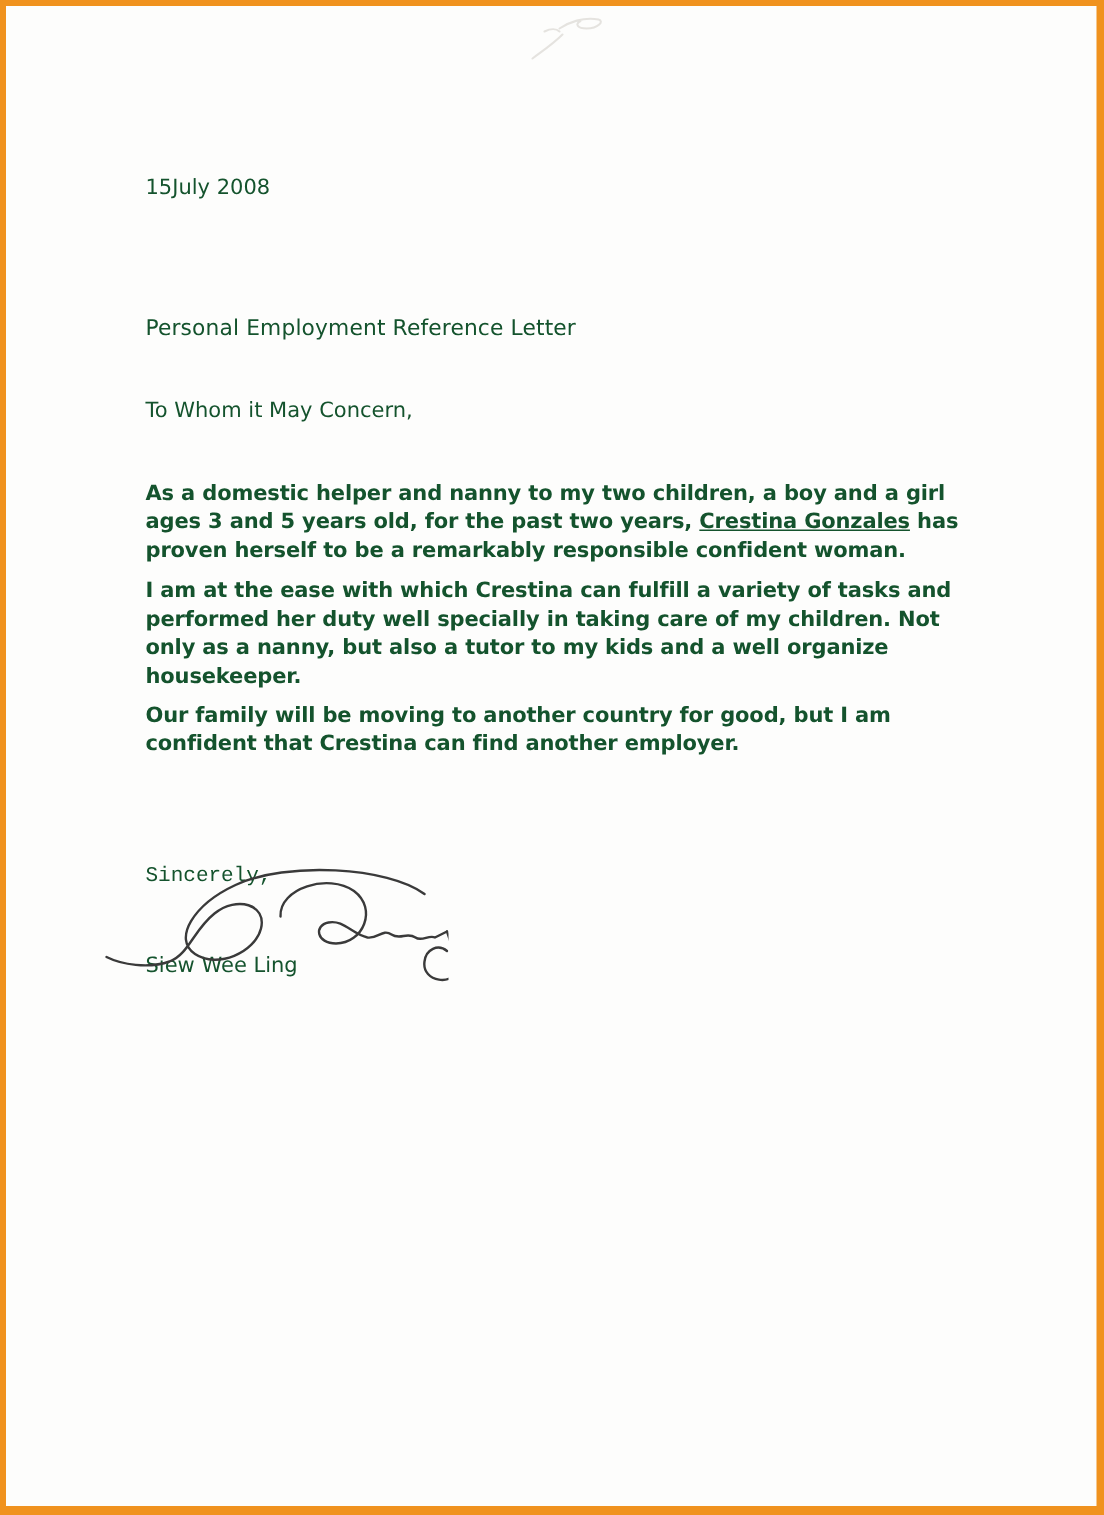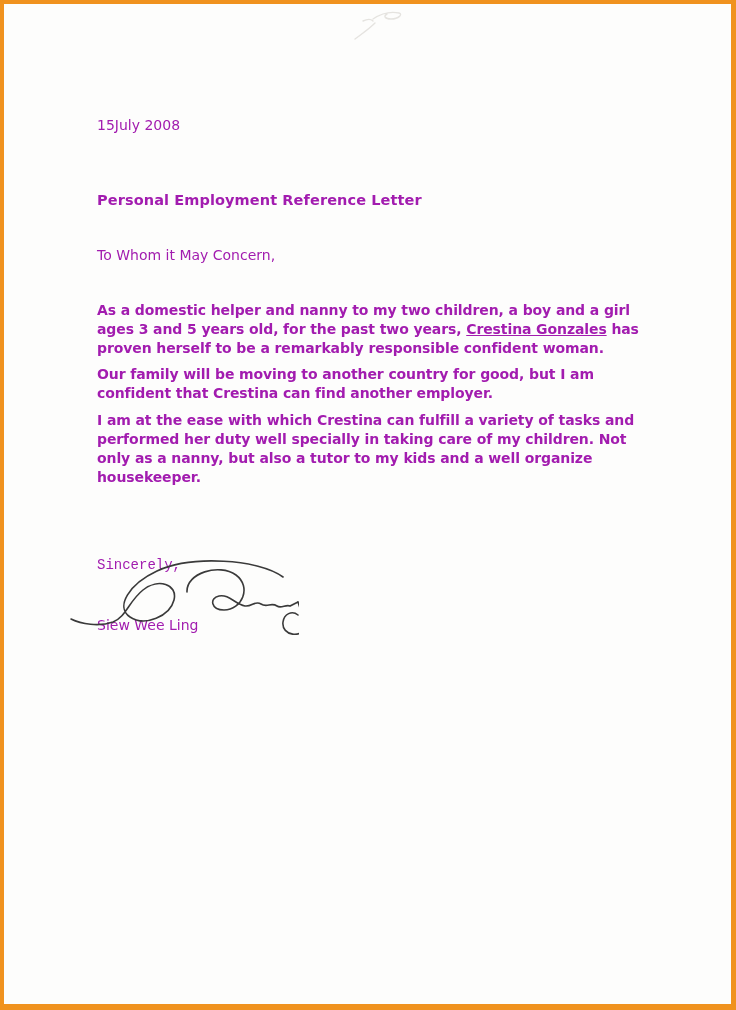--- a/index.html
+++ b/index.html
@@ -10,34 +10,34 @@
   .page {
     position: relative;
     width: 736px;
     height: 1010px;
     box-sizing: border-box;
     background: #fdfdfc;
     border-style: solid;
     border-color: #f0921e;
     border-width: 4px 5px 6px 4px;
     font-family: "DejaVu Sans", "Liberation Sans", sans-serif;
-    color: #a21caf;
+    color: #14532d;
     overflow: hidden;
   }
   .content {
     padding: 112px 40px 0 93px;
   }
   .date {
     font-size: 14px;
     line-height: 18px;
   }
   .title {
-    margin-top: 57px;
+    margin-top: 76px;
     font-size: 14.5px;
-    font-weight: bold;
+    font-weight: normal;
     line-height: 18px;
     letter-spacing: 0.1px;
   }
   .salutation {
     margin-top: 37px;
     font-size: 14px;
     line-height: 18px;
   }
   .para {
     font-size: 14px;
@@ -98,27 +98,27 @@
     <div class="date">15July 2008</div>
 
     <div class="title">Personal Employment Reference Letter</div>
 
     <div class="salutation">To Whom it May Concern,</div>
 
     <div class="para p1"><span>As a domestic helper and nanny to my two children, a boy and a girl
 ages 3 and 5 years old,  for the past two years, </span><span class="uname">Crestina Gonzales</span><span> has
 proven herself to be a remarkably responsible confident  woman.</span></div>
 
-    <div class="para p3">Our family will be moving to another country for good, but I am
-confident that Crestina can find another employer.</div>
-
     <div class="para p2">I am at the ease with which Crestina can fulfill a variety of tasks and
 performed her duty well specially in taking care of my children. Not
 only as a nanny, but also a tutor to my kids and a well organize
 housekeeper.</div>
+
+    <div class="para p3">Our family will be moving to another country for good, but I am
+confident that Crestina can find another employer.</div>
 
     <div class="sig-block">
       <div class="closing">Sincerely,</div>
 
       <svg class="signature-svg" viewBox="0 0 230 90">
         <path d="M214 22 C 190 4, 122 0, 88 16 C 60 29, 46 52, 61 62 C 76 72, 101 61, 105 45 C 109 29, 89 23, 74 35 C 60 46, 57 62, 44 67 C 30 72, 12 69, 2 64" fill="none" stroke="#3a3a3a" stroke-width="1.6" stroke-linecap="round"></path>
         <path d="M118 37 C 117 18, 150 8, 167 20 C 183 32, 173 55, 155 55 C 142 55, 140 43, 150 41 C 160 39, 166 49, 176 51 C 183 52, 186 45, 192 49 C 198 53, 202 47, 208 51 C 212 54, 217 49, 221 51 L 229 47" fill="none" stroke="#3a3a3a" stroke-width="1.6" stroke-linecap="round"></path>
         <path d="M229 47 L 237 71 C 234 84, 212 81, 214 67 C 215 59, 223 55, 229 60" fill="none" stroke="#3a3a3a" stroke-width="1.6" stroke-linecap="round"></path>
       </svg>
 

